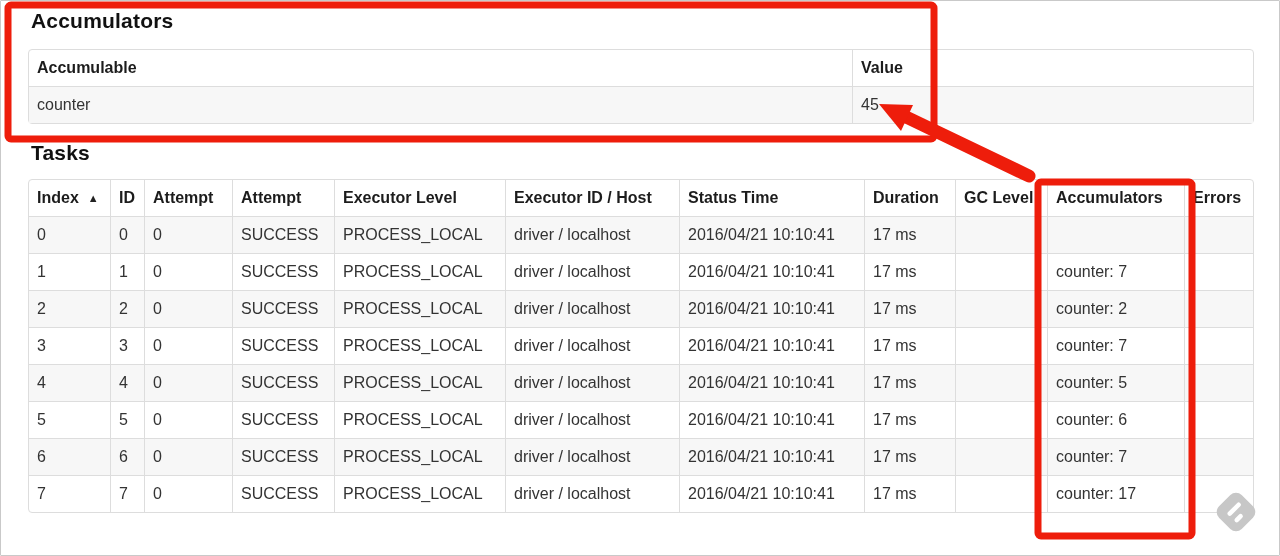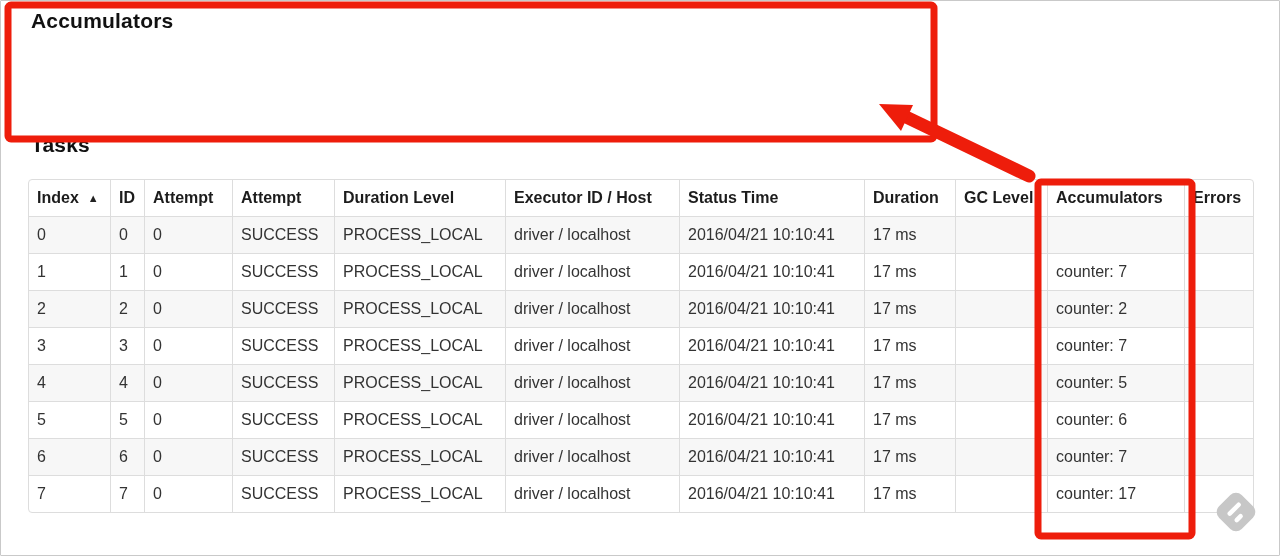--- a/index.html
+++ b/index.html
@@ -15,21 +15,21 @@
   }
 
   .section-heading {
     position: absolute;
     font-size: 21px;
     font-weight: bold;
     color: #111;
     letter-spacing: 0.2px;
   }
   #acc-heading { left: 30px; top: 8px; }
-  #tasks-heading { left: 30px; top: 132px; }
+  #tasks-heading { left: 30px; top: 140px; }
 
   table.ui-table {
     position: absolute;
     left: 27px;
     width: 1224px;
     border-collapse: separate;
     border-spacing: 0;
     border: 1px solid #ddd;
     border-radius: 4px;
     table-layout: fixed;
@@ -69,20 +69,38 @@
     z-index: 10;
   }
 </style>
 </head>
 <body>
 
 <div class="page">
 
   <div class="section-heading" id="acc-heading">Accumulators</div>
 
+  <table class="ui-table" id="acc-table">
+    <colgroup>
+        <col style="width:823px">
+        <col style="width:401px">
+      </colgroup>
+    <thead>
+        <tr>
+          <th><span>Accumulable</span></th>
+          <th><span>Value</span></th>
+        </tr>
+      </thead>
+    <tbody>
+        <tr>
+          <td>counter</td>
+          <td>45</td>
+        </tr>
+      </tbody>
+  </table>
 
   <div class="section-heading" id="tasks-heading">Tasks</div>
 
   <table class="ui-table" id="tasks-table">
     <colgroup>
       <col style="width:81px">
         <col style="width:34px">
         <col style="width:88px">
       <col style="width:102px">
         <col style="width:171px">
@@ -92,21 +110,21 @@
         <col style="width:92px">
       <col style="width:137px">
         <col style="width:69px">
     </colgroup>
     <thead>
         <tr>
           <th><span>Index</span><span class="sort-icon">▲</span></th>
           <th><span>ID</span></th>
           <th><span>Attempt</span></th>
           <th><span>Attempt</span></th>
-          <th><span>Duration Level</span></th>
+          <th><span>Executor Level</span></th>
           <th><span>Executor ID / Host</span></th>
           <th><span>Status Time</span></th>
           <th><span>Duration</span></th>
           <th><span>GC Level</span></th>
           <th><span>Accumulators</span></th>
           <th><span>Errors</span></th>
         </tr>
       </thead>
     <tbody>
         <tr>

